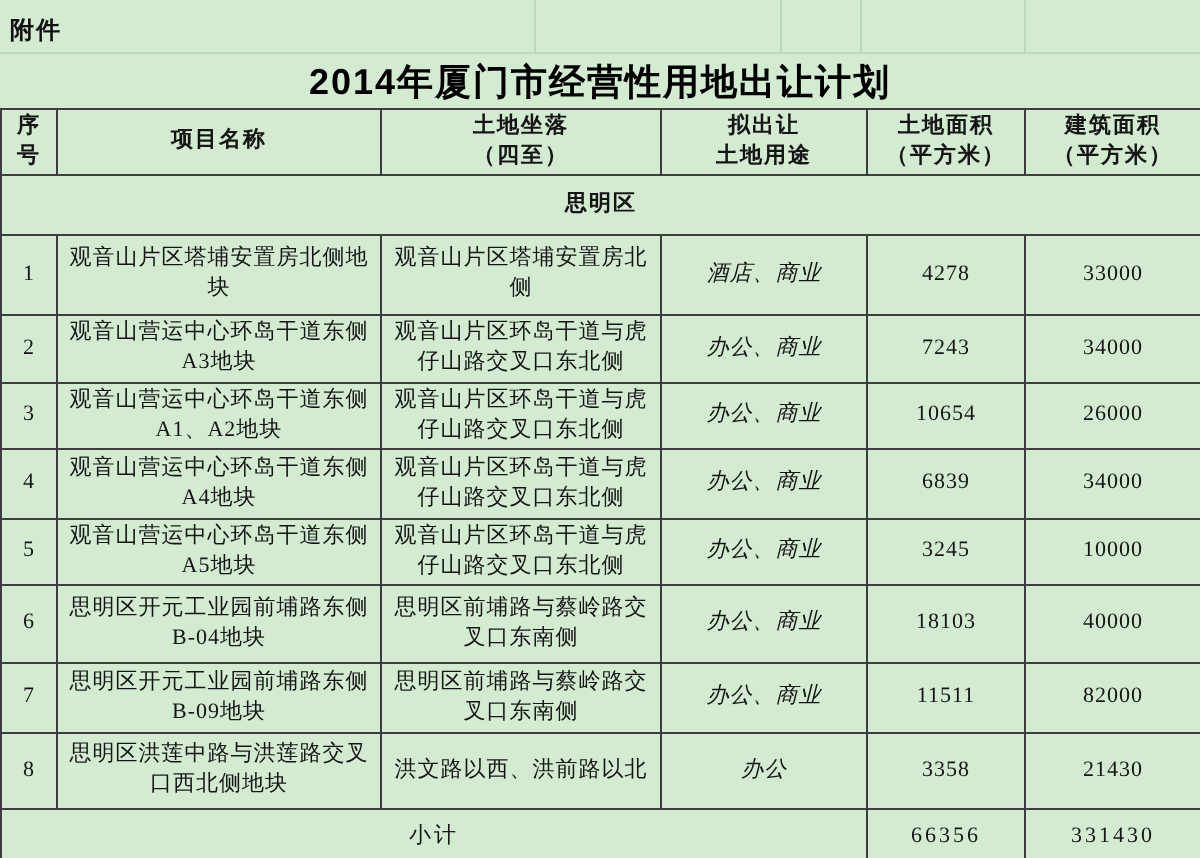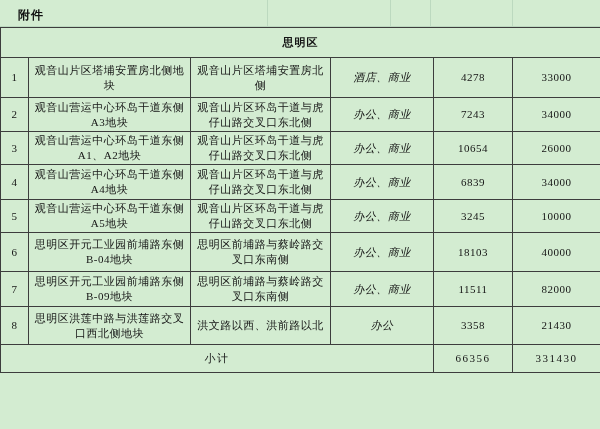--- a/index.html
+++ b/index.html
@@ -12,21 +12,21 @@
     overflow:hidden;
   }
   
   .topstrip{
     position:relative;
     height:27px;
     border-bottom:1px solid #bcd9bf;
     box-sizing:border-box;
   }
   .attach-label{
-    position:absolute;left:18px;top:7px;
+    position:absolute;left:5px;top:7px;
     font-size:12px;font-weight:bold;letter-spacing:1px;
   }
   .gl{position:absolute;top:0;bottom:0;width:1px;background:#bcd9bf;}
   .gl1{left:267px;} .gl2{left:390px;} .gl3{left:430px;} .gl4{left:512px;}
   
   .titlerow{
     height:27px;
     display:flex;align-items:center;justify-content:center;
   }
   .doc-title{
@@ -73,31 +73,46 @@
 <div class="page">
 
   <div class="topstrip">
     <span class="attach-label">附件</span>
     <div class="gl gl1"></div>
     <div class="gl gl2"></div>
     <div class="gl gl3"></div>
     <div class="gl gl4"></div>
   </div>
 
+  <div class="titlerow">
+    <span class="doc-title">2014年厦门市经营性用地出让计划</span>
+  </div>
 
   <table class="plan">
     <colgroup>
       <col style="width:28px">
         <col style="width:162px">
         <col style="width:140px">
       <col style="width:103px">
         <col style="width:79px">
         <col style="width:88px">
     </colgroup>
     <tbody>
+      <tr class="hdr" style="height:28px">
+        <td>序号</td>
+        <td>项目名称</td>
+        <td>土地坐落
+（四至）</td>
+        <td>拟出让
+土地用途</td>
+        <td>土地面积
+（平方米）</td>
+        <td>建筑面积
+（平方米）</td>
+      </tr>
 
       <tr class="section" style="height:30px">
         <td colspan="6">思明区</td>
       </tr>
 
       <tr style="height:40px">
         <td>1</td>
         <td>观音山片区塔埔安置房北侧地块</td>
         <td>观音山片区塔埔安置房北侧</td>
         <td class="use">酒店、商业</td>

